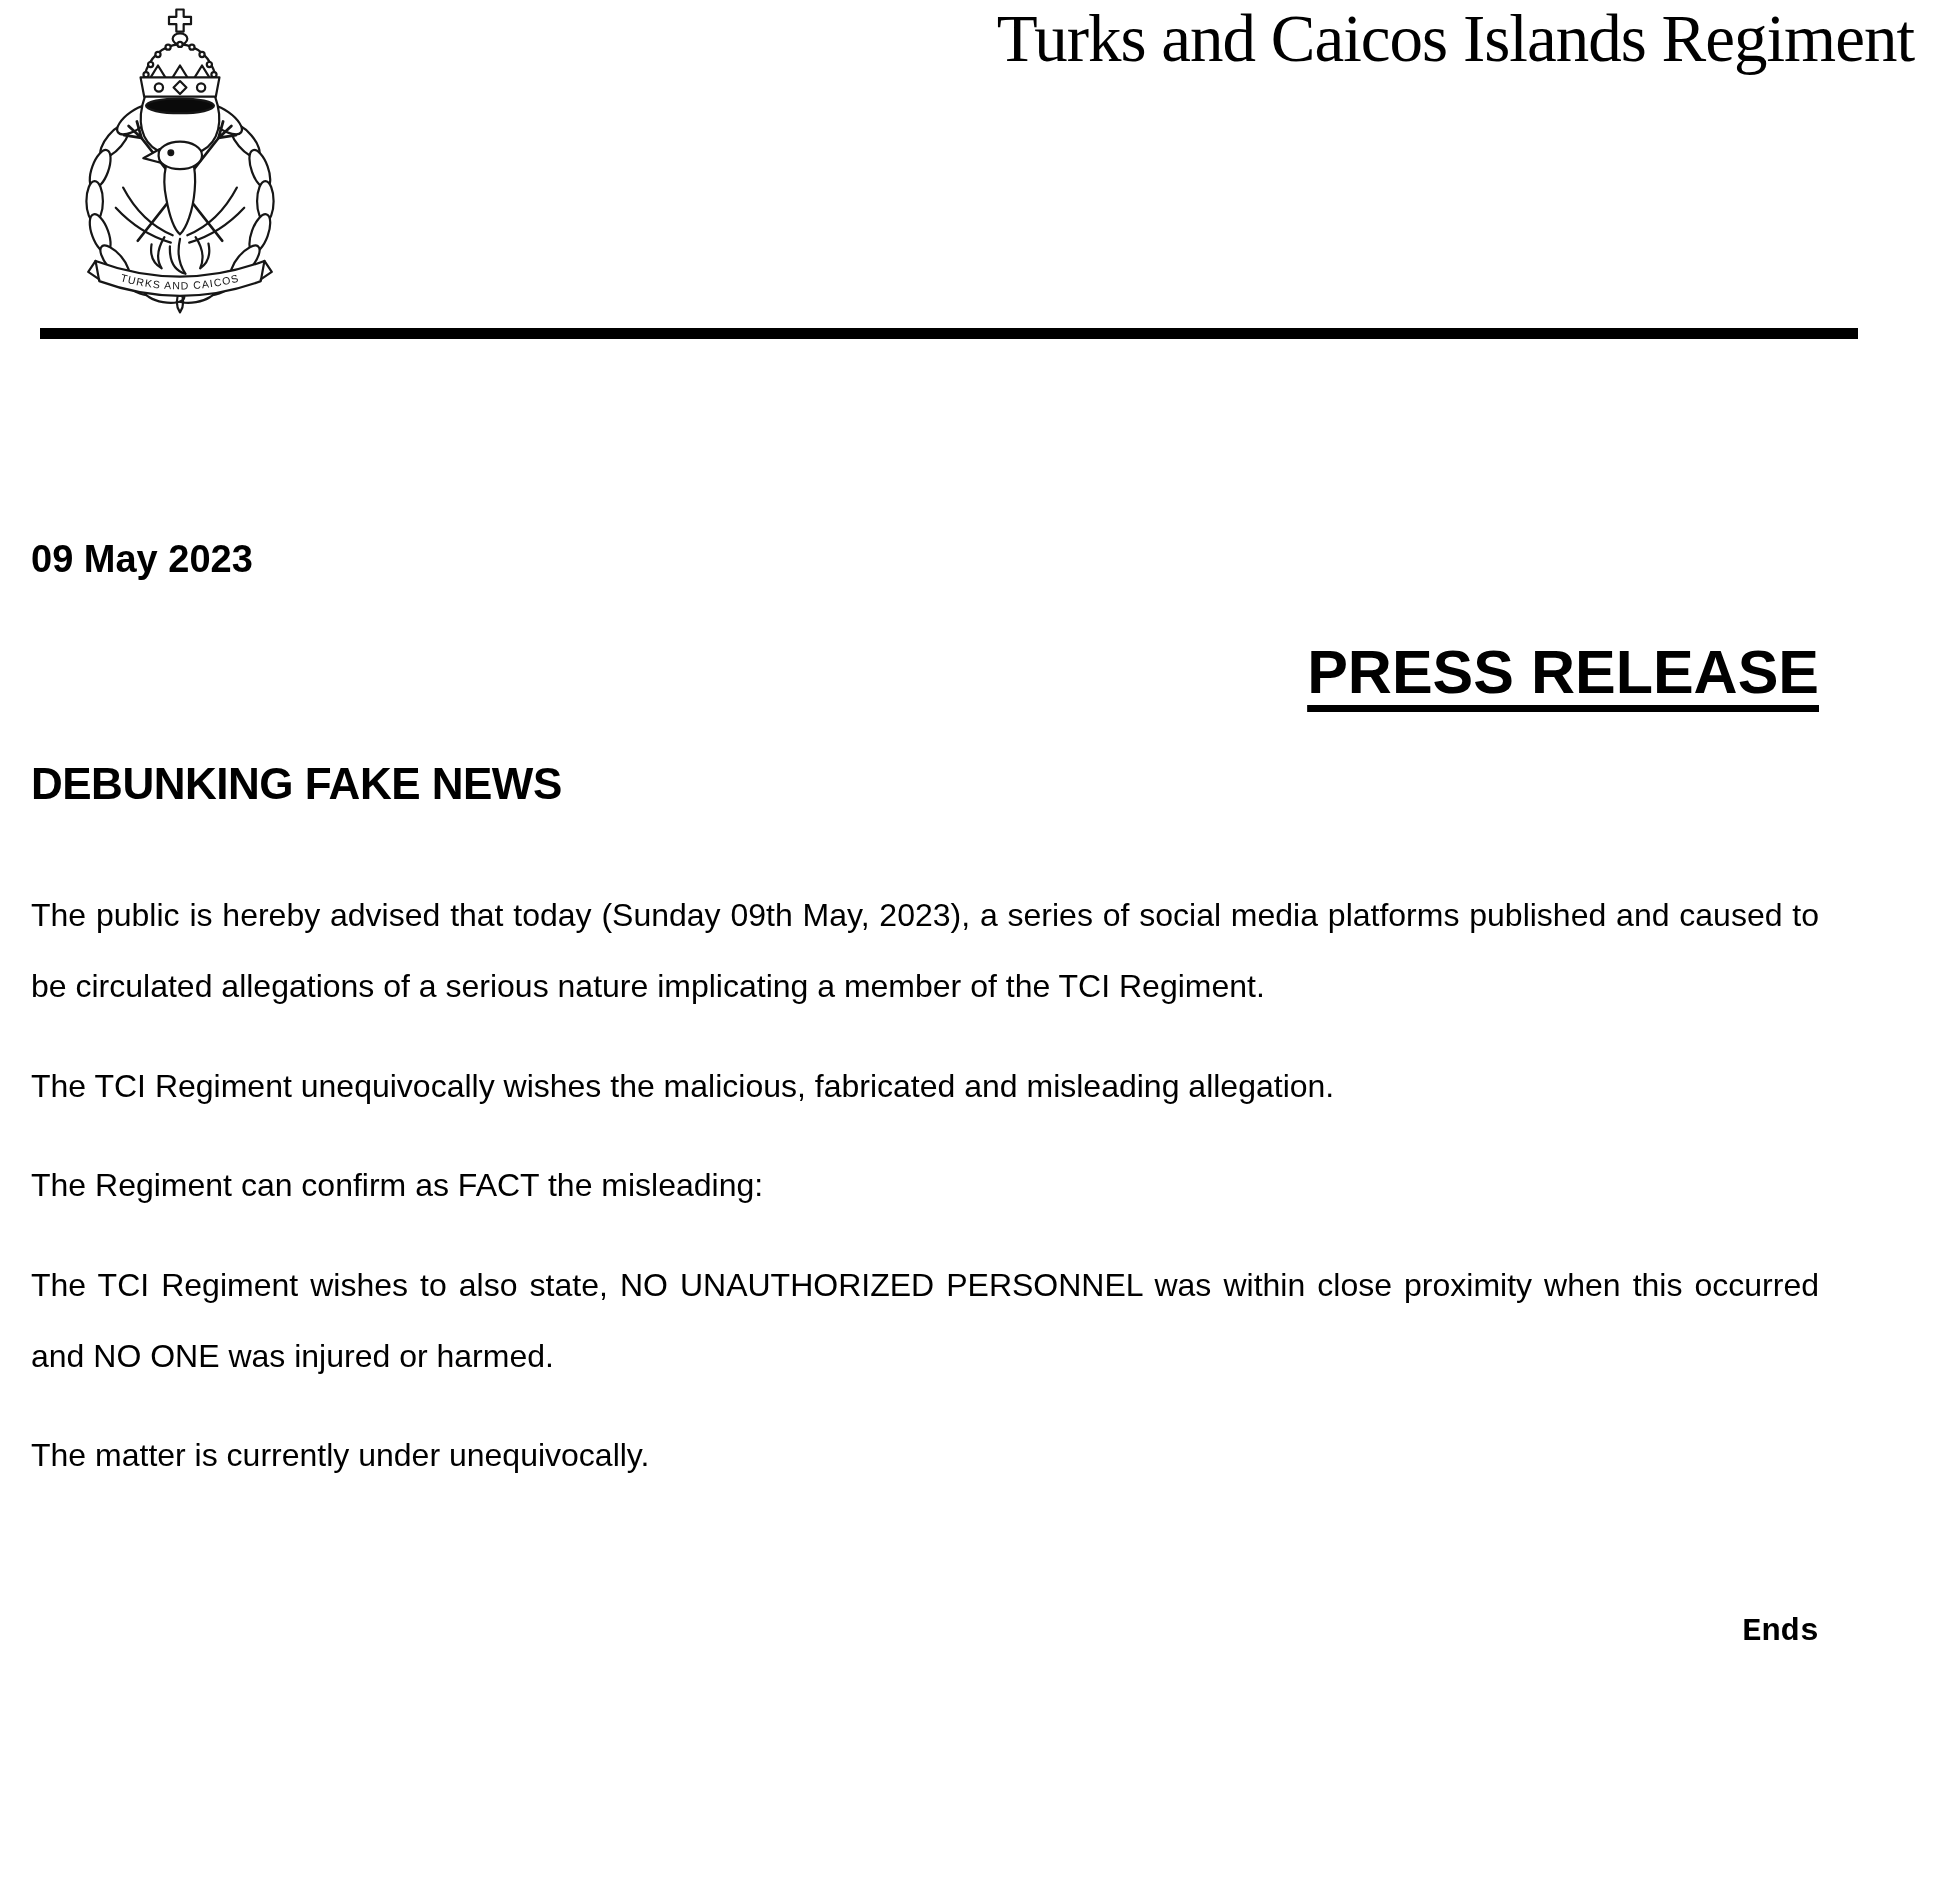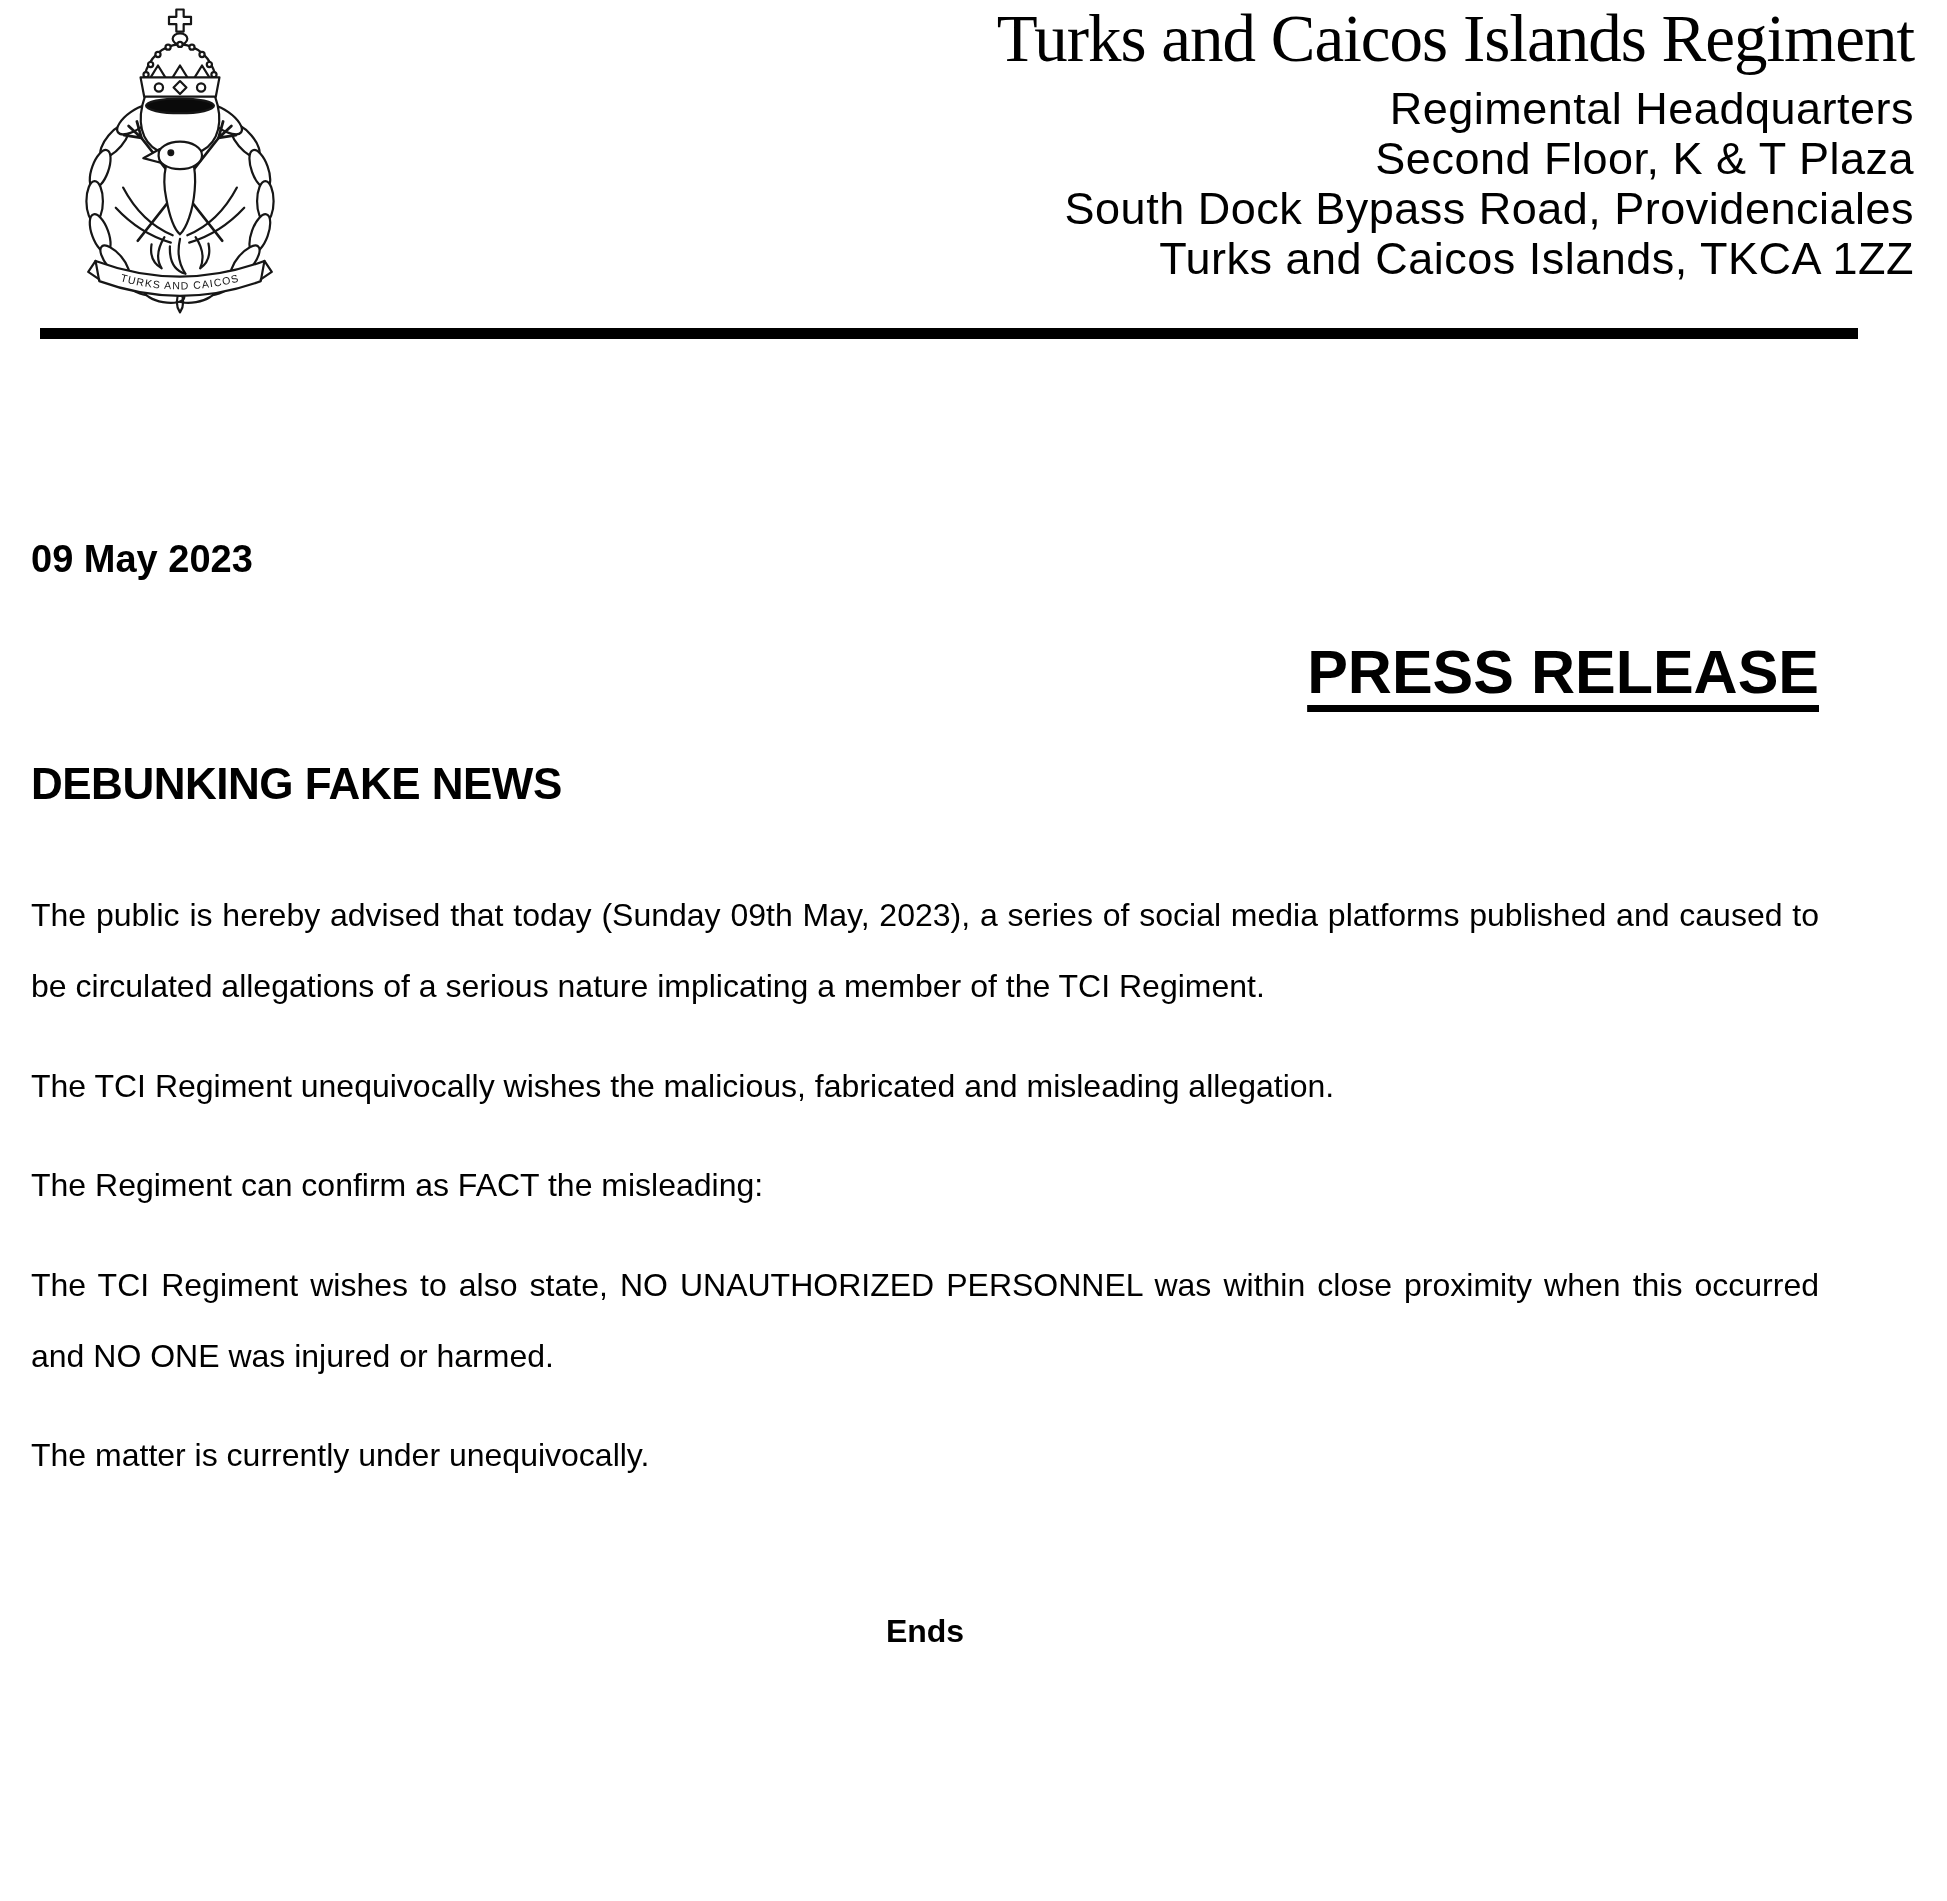--- a/index.html
+++ b/index.html
@@ -30,21 +30,21 @@
     font-size:61px; font-weight:bold;
     text-decoration:underline; text-decoration-thickness:6.7px; text-underline-offset:12.4px;
   }
 
   .doc-subtitle{ position:absolute; left:31px; top:759px; font-size:44px; font-weight:bold; letter-spacing:-0.5px; }
 
   .bodytext{ position:absolute; left:31px; top:880px; width:1788px; }
   .bodytext p{
     font-size:32px; line-height:71px; text-align:justify; margin:0 0 28.5px 0;
   }
-  .bodytext p.closing{ margin-top:105px; font-weight:bold; text-align:center; }
+  .bodytext p.closing{ margin-top:105px; font-weight:bold; text-align:right;font-family:Liberation Mono, monospace; }
 </style>
 </head>
 <body>
 
 <div class="page">
 
   <div class="crest">
     <svg viewBox="0 0 240 340" xmlns="http://www.w3.org/2000/svg">
       <defs>
         <path id="crestBannerPath" d="M36 296 Q120 326 204 296"></path>
@@ -128,26 +128,20 @@
         </g>
         <text font-family="Liberation Sans, sans-serif" font-size="11.5" letter-spacing="1.2" fill="#141414" stroke="none">
           <textPath href="#crestBannerPath" startOffset="50%" text-anchor="middle">TURKS AND CAICOS</textPath>
         </text>
       </g>
     </svg>
   </div>
 
   <div class="letterhead">
     <div class="org-name">Turks and Caicos Islands Regiment</div>
-    <div class="addr">
-      <div>Regimental Headquarters</div>
-      <div>Second Floor, K &amp; T Plaza</div>
-      <div>South Dock Bypass Road, Providenciales</div>
-      <div>Turks and Caicos Islands, TKCA 1ZZ</div>
-    </div>
   </div>
 
   <div class="rule"></div>
 
   <div class="doc-date">09 May 2023</div>
 
   <div class="doc-title">PRESS RELEASE</div>
 
   <div class="doc-subtitle">DEBUNKING FAKE NEWS</div>
 

